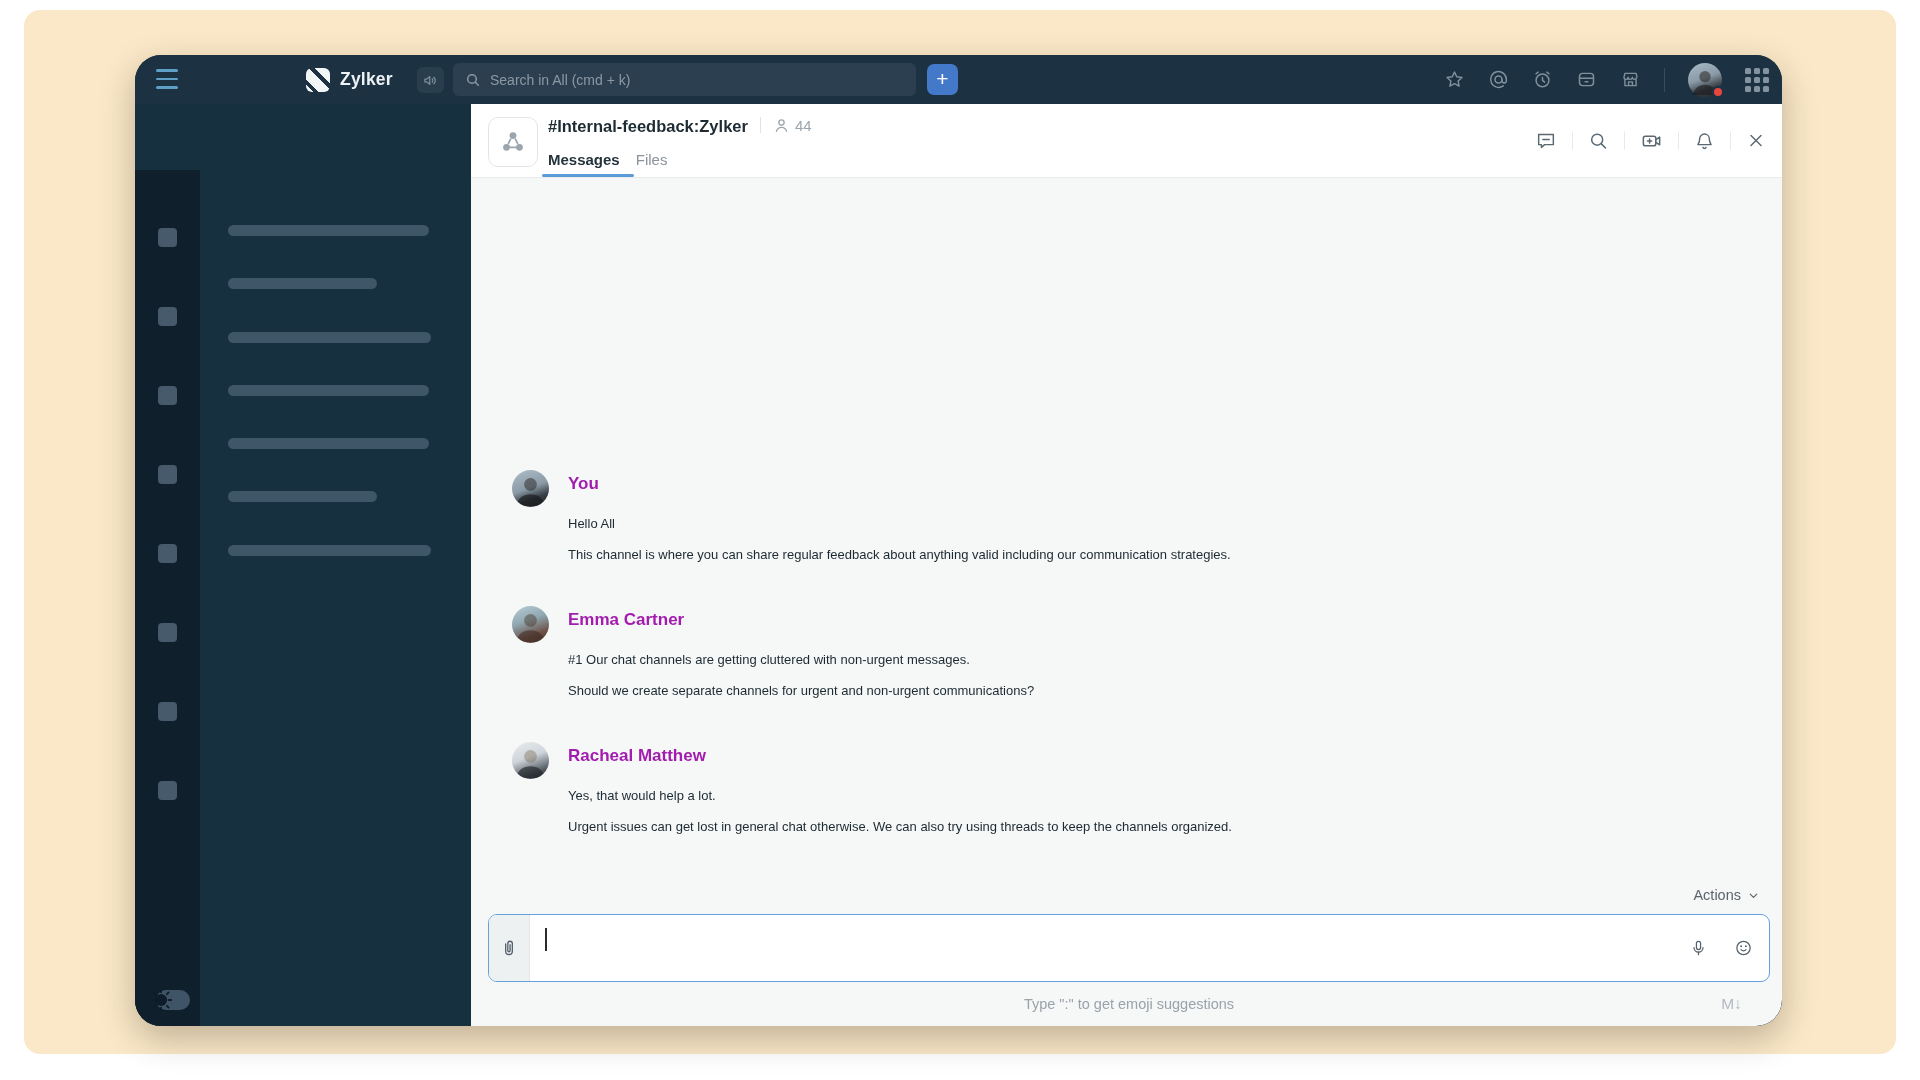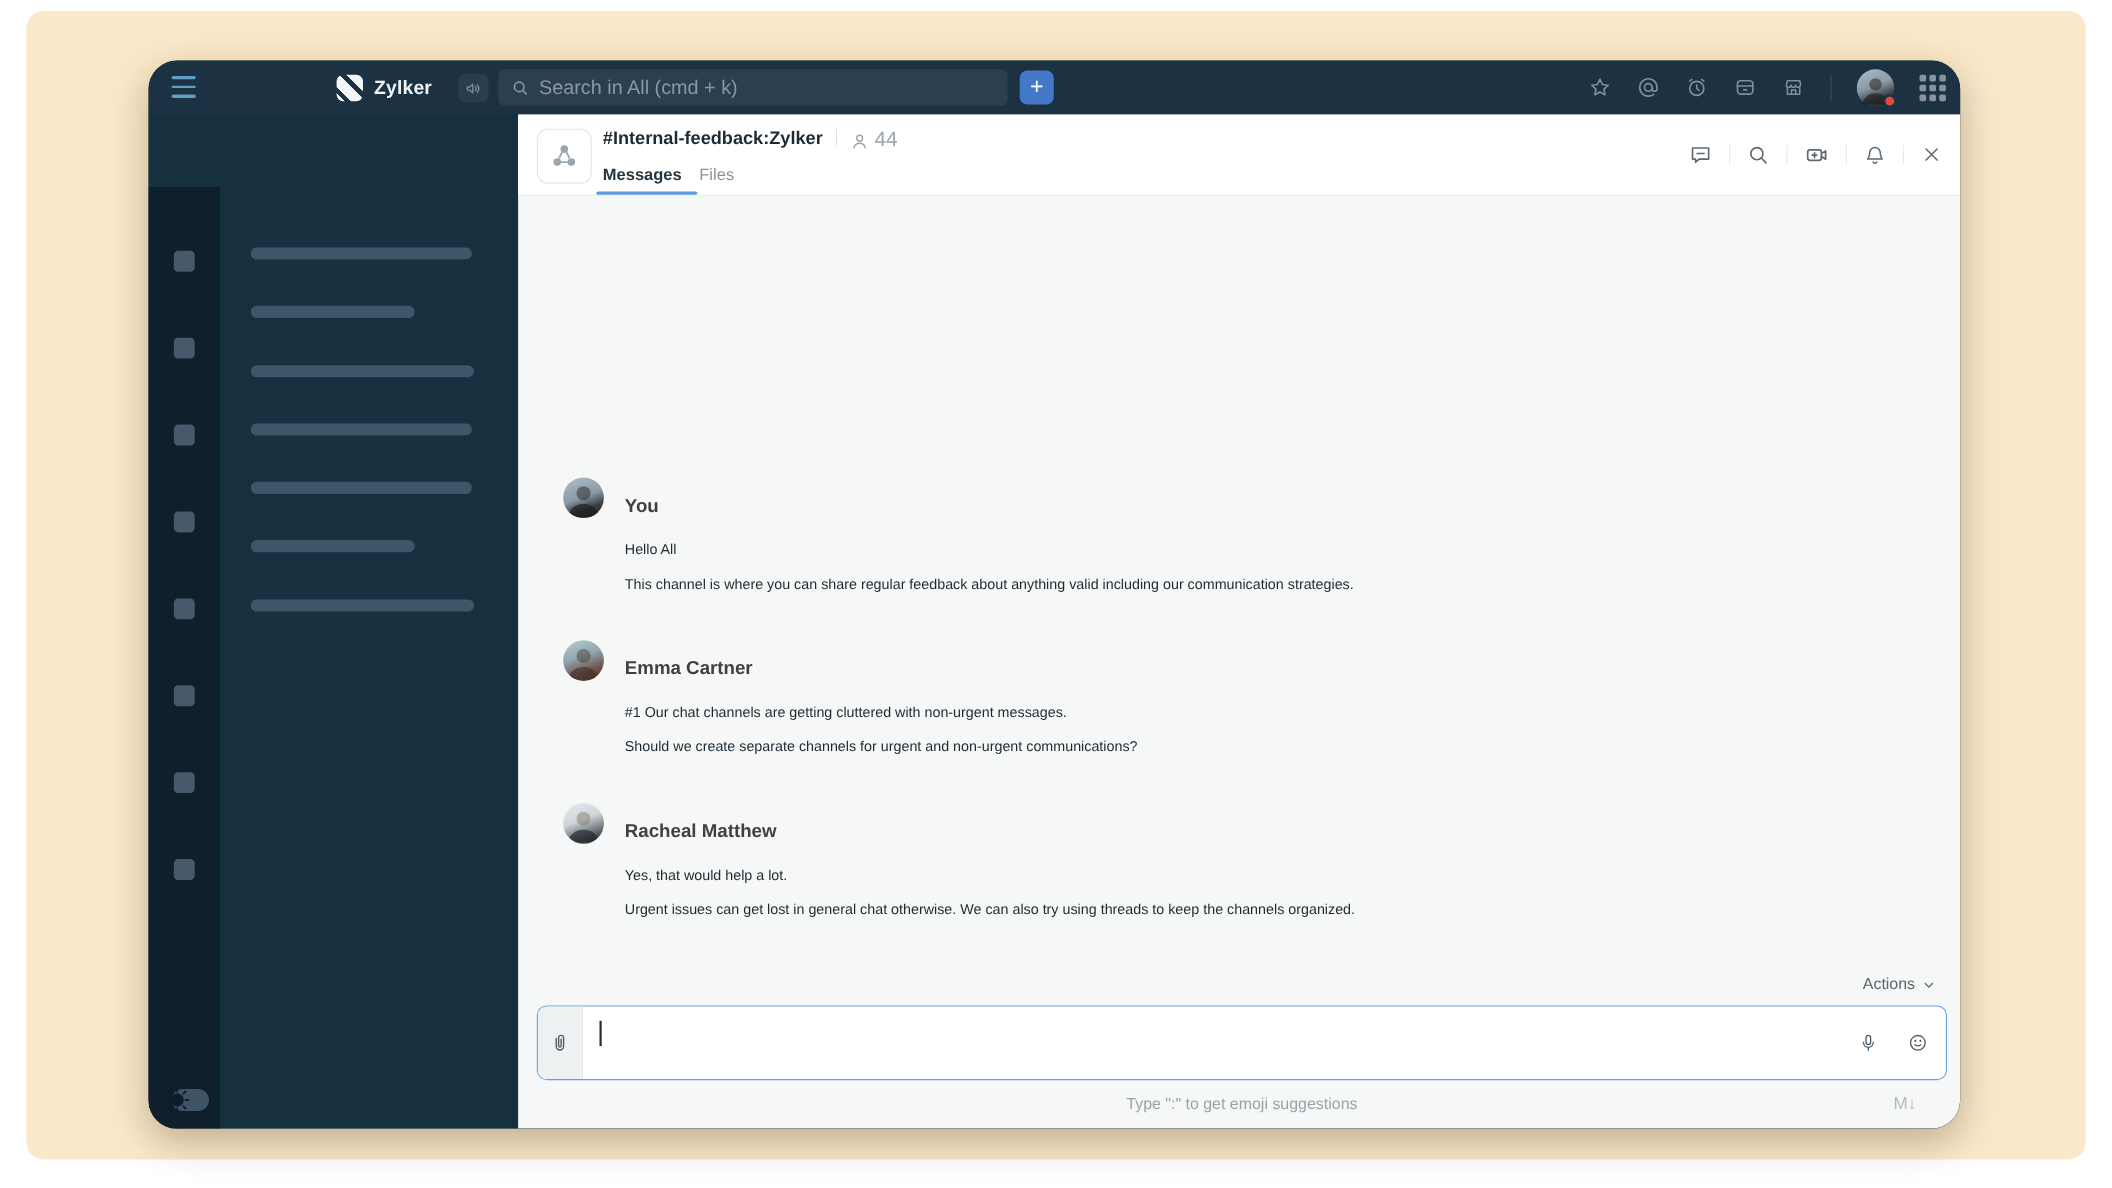--- a/index.html
+++ b/index.html
@@ -20,21 +20,21 @@
   .hamburger i { display:block; height:2.6px; border-radius:2px; background:#5d9fc7; }
   .brand { position:absolute; left:171px; top:0; height:49px; display:flex; align-items:center; gap:10px; }
   .brand-logo { width:24px; height:24px; border-radius:6px;
     background:repeating-linear-gradient(45deg,#f2f5f6 0 5px,#1c3242 5px 9px,#f2f5f6 9px 14px); }
   .brand-name { color:#eef2f4; font-size:17.5px; font-weight:700; letter-spacing:.2px; }
   .speaker-btn { position:absolute; left:282px; top:12px; width:27px; height:26px; border-radius:6px;
     background:rgba(255,255,255,.06); color:#7a8a96; display:flex; align-items:center; justify-content:center; }
   .search-bar { position:absolute; left:318px; top:8px; width:463px; height:33px; border-radius:6px;
     background:#2b3f50; display:flex; align-items:center; padding-left:12px; gap:9px; cursor:text; }
   .search-bar svg { color:#8b98a4; }
-  .search-placeholder { color:#8b98a4; font-size:18px; }
+  .search-placeholder { color:#8b98a4; font-size:14px; }
   .plus-btn { position:absolute; left:792px; top:9px; width:31px; height:31px; border-radius:7px;
     background:#4478c9; color:#ffffff; font-size:21px; font-weight:400;
     display:flex; align-items:center; justify-content:center; cursor:pointer; padding-bottom:2px; }
   .tb-right { position:absolute; right:13px; top:0; height:49px; display:flex; align-items:center; gap:23px; }
   .tb-icon { color:#7f8f9b; display:flex; align-items:center; justify-content:center; cursor:pointer; }
   .tb-divider { width:1px; height:24px; background:#394c5c; }
   .tb-avatar { position:relative; width:34px; height:34px; border-radius:50%;
     background:linear-gradient(160deg,#a9bcc8 0%,#8a9aa6 45%,#3a4046 72%,#23272c 100%); cursor:pointer; }
   .tb-avatar .dot { position:absolute; right:-2px; bottom:-1px; width:12px; height:12px; border-radius:50%;
     background:#e8453c; border:2.5px solid #1c3242; }
@@ -64,42 +64,42 @@
 
   
   .panel { flex:1; background:#f6f7f7; display:flex; flex-direction:column;
     border-bottom-right-radius:26px; overflow:hidden; position:relative; }
   .panel-header { height:74px; flex-shrink:0; background:#ffffff; border-bottom:1px solid #e9ebec; position:relative; }
   .channel-avatar { position:absolute; left:17px; top:13px; width:50px; height:50px; border-radius:10px;
     background:#ffffff; border:1px solid #e2e5e7; display:flex; align-items:center; justify-content:center; }
   .title-row { position:absolute; left:77px; top:13px; display:flex; align-items:flex-start; gap:12px; }
   .channel-title { color:#1d2b33; font-size:16.5px; font-weight:700; }
   .title-divider { width:1px; height:16px; background:#dfe3e5; }
-  .member-count { display:flex; align-items:center; gap:5px; color:#9aa5ad; font-size:19px; cursor:pointer; }
+  .member-count { display:flex; align-items:center; gap:5px; color:#9aa5ad; font-size:15px; cursor:pointer; }
   .tabs { position:absolute; left:77px; bottom:0; display:flex; gap:16px; }
   .tab { font-size:15px; padding-bottom:9px; cursor:pointer; position:relative; }
   .tab.active { color:#25333c; font-weight:700; }
   .tab.active .underline { position:absolute; left:-6px; right:-14px; bottom:0; height:3px;
     border-radius:2px; background:#5b9bd8; }
   .tab.inactive { color:#8a939b; }
   .header-icons { position:absolute; right:16px; top:50%; transform:translateY(-50%);
     display:flex; align-items:center; gap:15px; color:#5b6871; }
   .hi-btn { display:flex; align-items:center; justify-content:center; cursor:pointer; }
   .hi-sep { width:1px; height:18px; background:#e7eaec; }
 
   
   .messages { flex:1; display:flex; flex-direction:column; justify-content:flex-end;
     padding:0 20px 34px 41px; overflow:hidden; }
   .msg { display:flex; gap:19px; margin-top:36px; }
   .avatar { width:37px; height:37px; border-radius:50%; flex-shrink:0; overflow:hidden; position:relative; }
   .avatar svg { position:absolute; left:0; top:0; }
   .av-you { background:linear-gradient(160deg,#aebfca 0%,#8a9aa6 48%,#383e44 72%,#23272c 100%); }
   .av-emma { background:linear-gradient(160deg,#b9cdd6 0%,#90a8b1 40%,#6b5047 74%,#493830 100%); }
   .av-racheal { background:linear-gradient(160deg,#e8ebee 0%,#cfd6db 42%,#4a525a 80%,#31373d 100%); }
-  .msg-name { color:#404040; font-size:17px; font-weight:700; line-height:24px; margin-top:14px; }
+  .msg-name { color:#a21caf; font-size:17px; font-weight:700; line-height:24px; margin-top:2px; }
   .msg-lines { margin-top:12px; }
   .msg-line { color:#1c2a32; font-size:13px; line-height:31px; }
 
   
   .composer-section { flex-shrink:0; padding:0 12px 0 17px; }
   .actions-row { height:38px; display:flex; justify-content:flex-end; align-items:center;
     gap:6px; padding-right:10px; color:#5a646d; font-size:14.5px; }
   .actions-row .lbl { cursor:pointer; }
   .composer { height:68px; background:#ffffff; border:1.6px solid #66a1de; border-radius:9px;
     display:flex; overflow:hidden; position:relative; }

